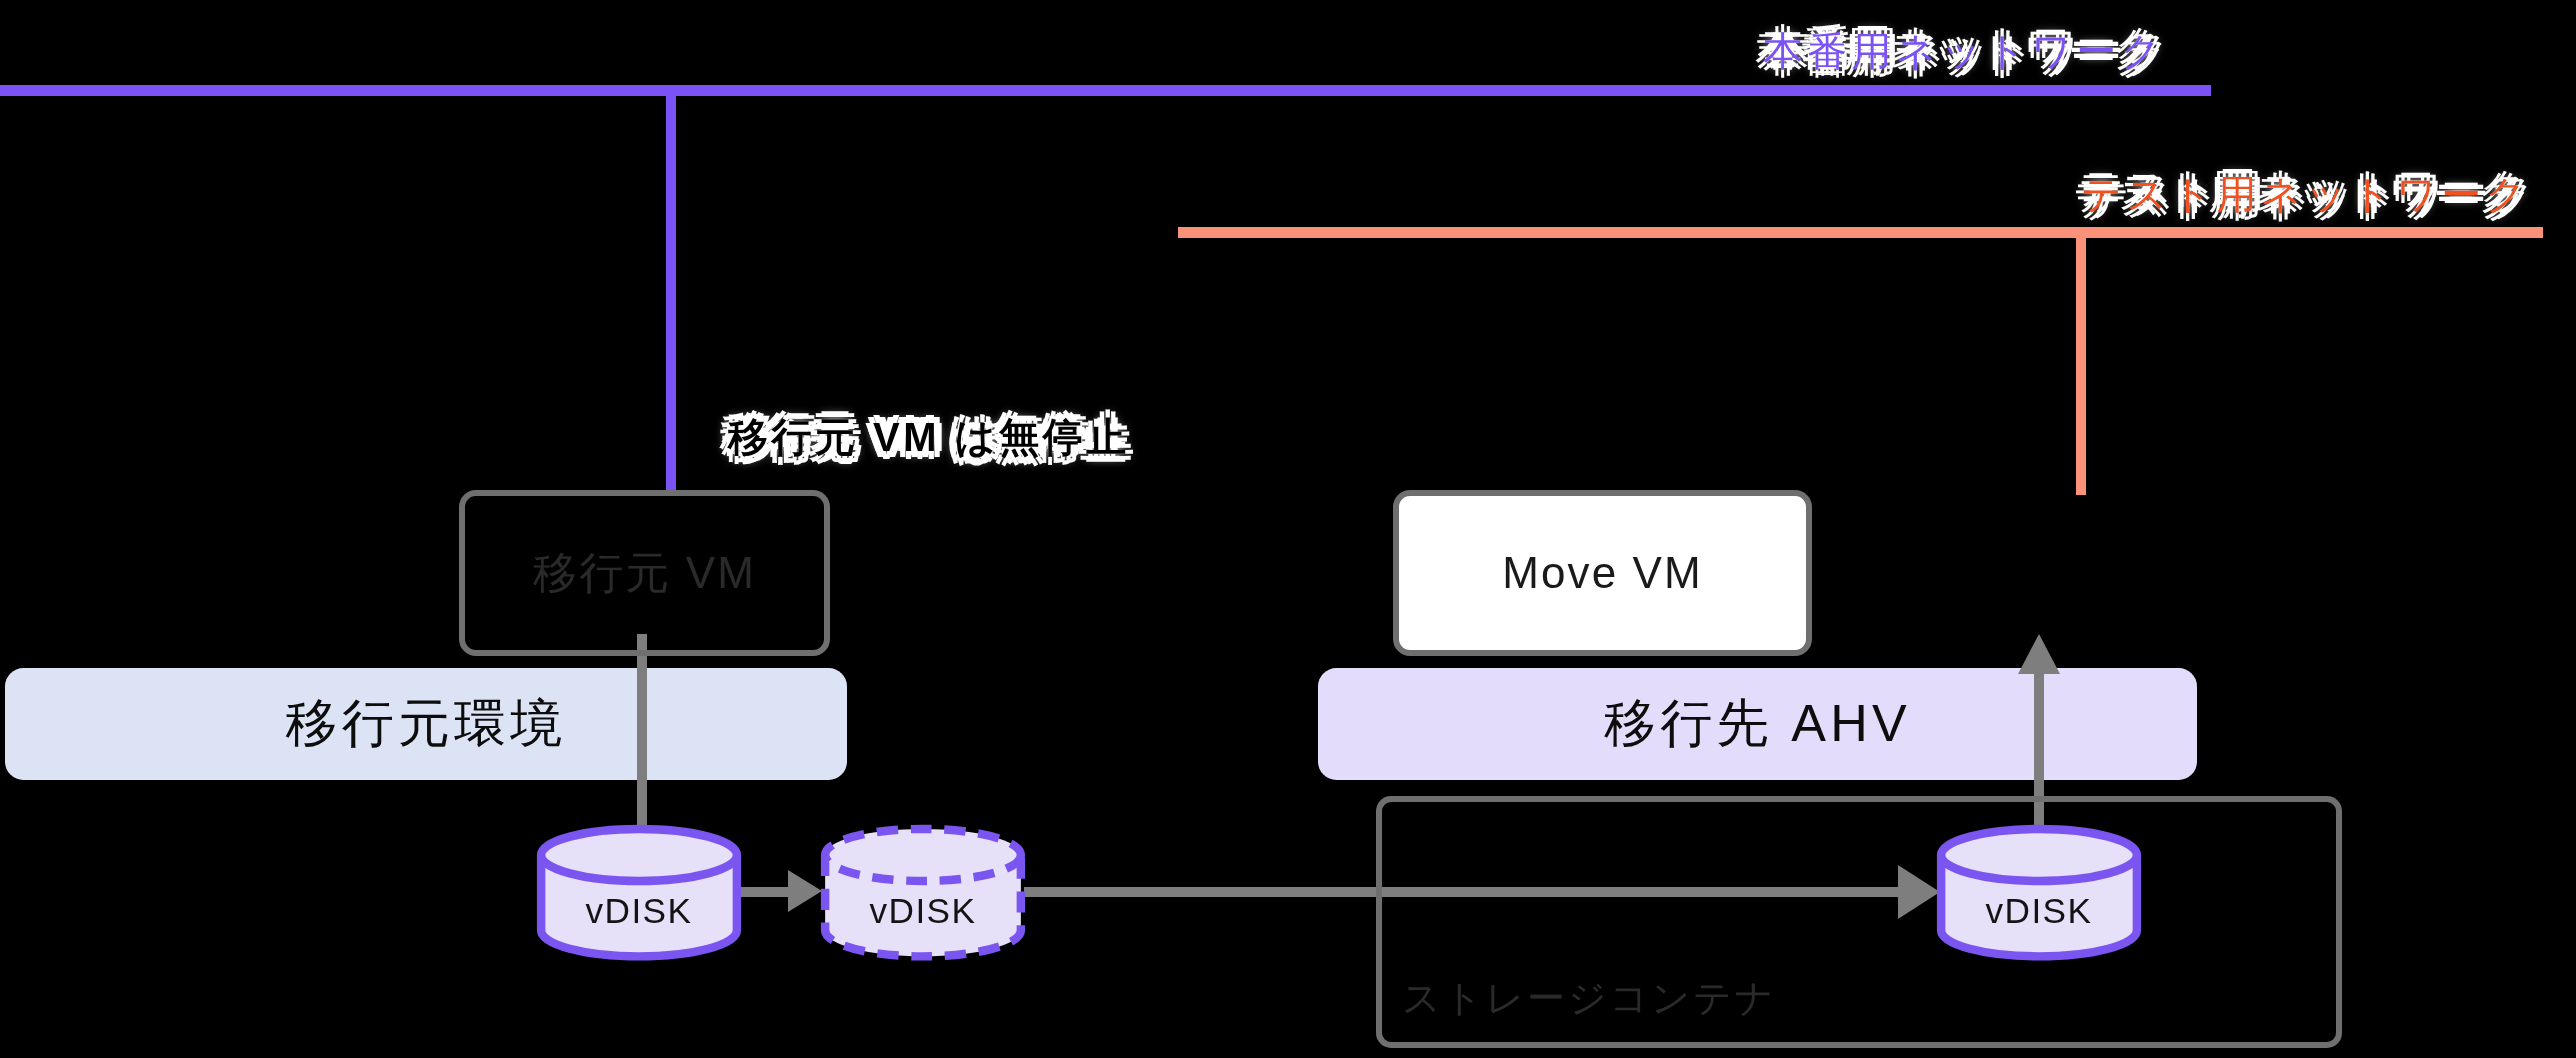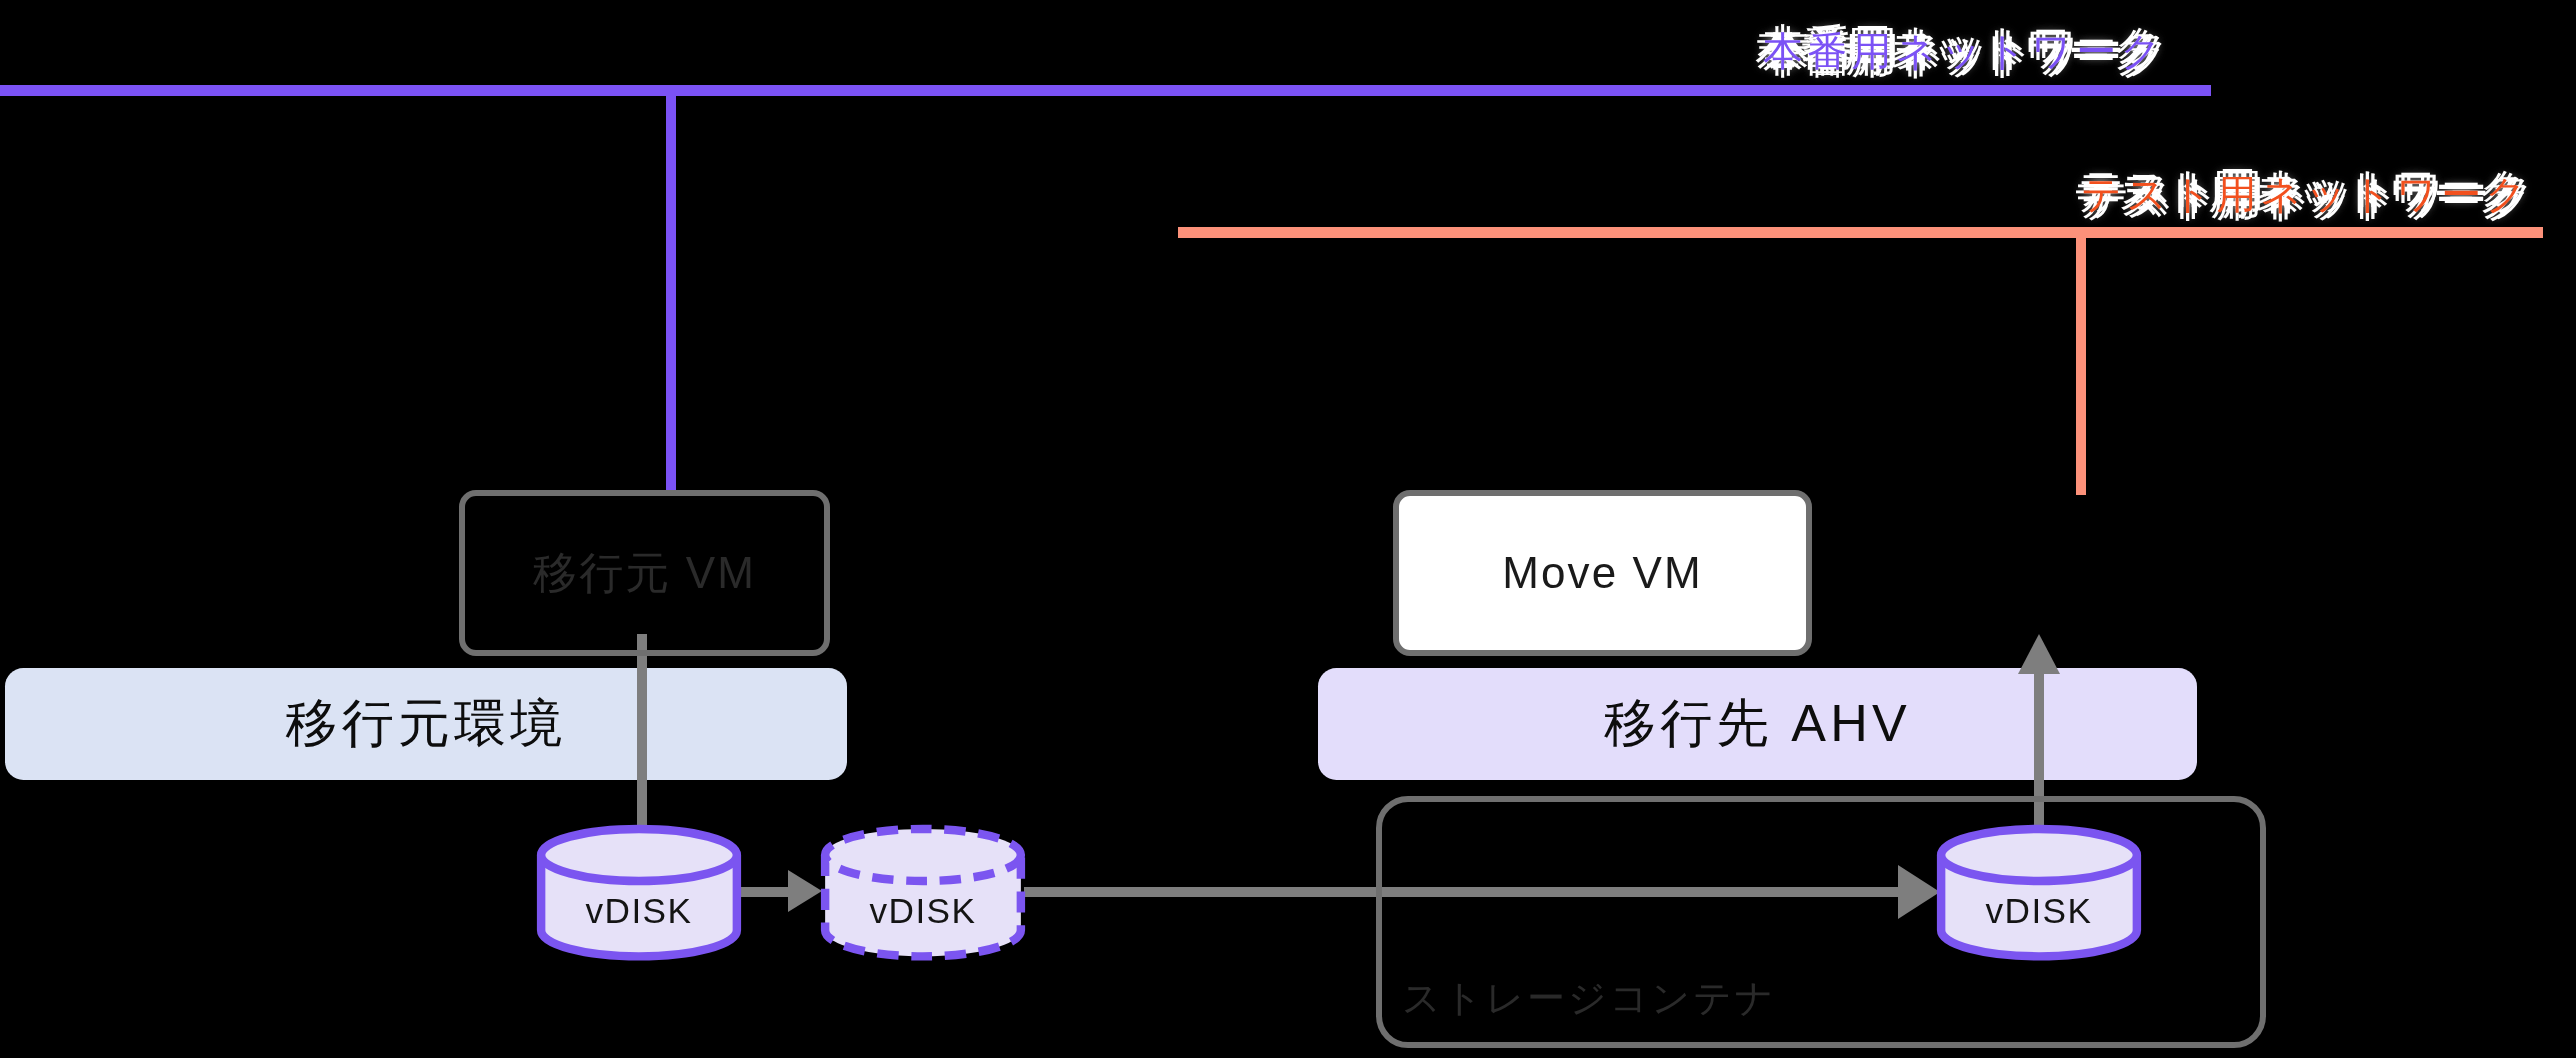--- a/index.html
+++ b/index.html
@@ -36,22 +36,22 @@
         justify-content:center;font-size:52px;color:#0d0d0d;letter-spacing:4.2px;white-space:nowrap;}
 
   
   .gline{position:absolute;background:var(--connector_gray);}
   .head-right{position:absolute;width:0;height:0;border-top:22.6px solid transparent;
               border-bottom:22.6px solid transparent;border-left:35px solid var(--connector_gray);}
   .head-up{position:absolute;width:0;height:0;border-left:21px solid transparent;
            border-right:21px solid transparent;border-bottom:40px solid var(--connector_gray);}
 
   
-  .storage{position:absolute;left:1376px;top:796px;width:890px;height:252px;
-           border:6.4px solid var(--border_gray);border-radius:32px;box-sizing:border-box;}
+  .storage{position:absolute;left:1376px;top:796px;width:966px;height:252px;
+           border:6.4px solid var(--border_gray);border-radius:15px;box-sizing:border-box;}
   .storage-label{position:absolute;left:20px;bottom:18.4px;font-size:38px;letter-spacing:2.8px;
                  color:var(--dim_label);white-space:nowrap;}
 
   .cyl{position:absolute;width:206px;height:138px;}
   .cyl text{font-size:50px;fill:#141414;letter-spacing:2px;}
 </style>
 </head>
 <body>
 
 <div class="stage">
@@ -64,20 +64,21 @@
   </div>
 
   <div class="hline prod" style="left:0;top:85px;width:2211px;"></div>
   <div class="vline prod" style="left:666px;top:89px;height:406px;"></div>
   <div class="netlabel halo" style="left:1763px;top:24px;color:var(--production_purple);">本番用ネットワーク</div>
 
   <div class="hline test" style="left:1178px;top:227px;width:1365px;"></div>
   <div class="vline test" style="left:2076px;top:232px;height:263px;"></div>
   <div class="netlabel halo" style="left:2081px;top:167px;color:var(--test_label_orange);">テスト用ネットワーク</div>
 
+  <div class="annotation halo" style="left:728px;top:410px;">移行元 VM は無停止</div>
 
   <div class="gline" style="left:637px;top:634px;width:10px;height:194px;"></div>
 
   <div class="gline" style="left:740px;top:887px;width:51px;height:10px;"></div>
   <div class="head-right" style="left:788px;top:870px;border-left-width:34px;border-top-width:21px;border-bottom-width:21px;"></div>
 
   <div class="gline" style="left:1024px;top:887px;width:875px;height:10px;"></div>
   <div class="head-right" style="left:1898px;top:865px;border-left-width:42px;border-top-width:27px;border-bottom-width:27px;"></div>
 
   <div class="gline" style="left:2034px;top:671px;width:10px;height:155px;"></div>

